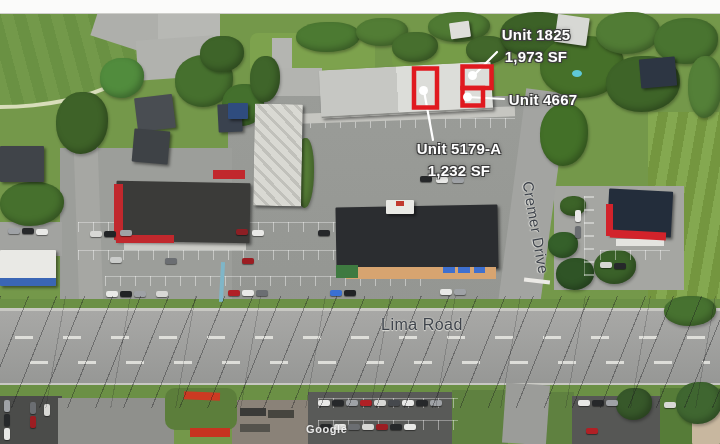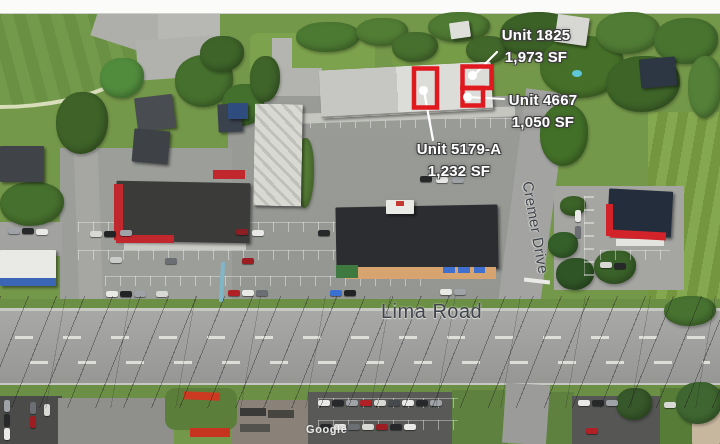--- a/index.html
+++ b/index.html
@@ -232,25 +232,24 @@
     <circle cx="472.5" cy="75.5" r="4.5" fill="#ffffff"></circle>
     <circle cx="467.5" cy="97" r="4.5" fill="#ffffff"></circle>
   </svg>
 
   <div class="unit-label" style="left:494px;top:24px;width:84px;">
     <div>Unit 1825</div>
     <div>1,973 SF</div>
   </div>
   <div class="unit-label" style="left:498px;top:89px;width:90px;">
     <div>Unit 4667</div>
-    <div>1,050 SF</div>
   </div>
   <div class="unit-label" style="left:404px;top:138px;width:110px;">
     <div>Unit 5179-A</div>
     <div>1,232 SF</div>
   </div>
 
-  <div class="road-label" style="left:381px;top:300px;font-size:20px;letter-spacing:.5px;">Lima Road</div>
+  <div class="road-label" style="left:381px;top:316px;font-size:16px;letter-spacing:.5px;">Lima Road</div>
   <div class="road-label" style="left:471px;top:219px;width:130px;text-align:center;font-size:15px;letter-spacing:.4px;
               transform:rotate(80deg);">Cremer Drive</div>
 
   <div class="wm" style="left:306px;top:423px;">Google</div>
 </div>
 
 </body></html>

